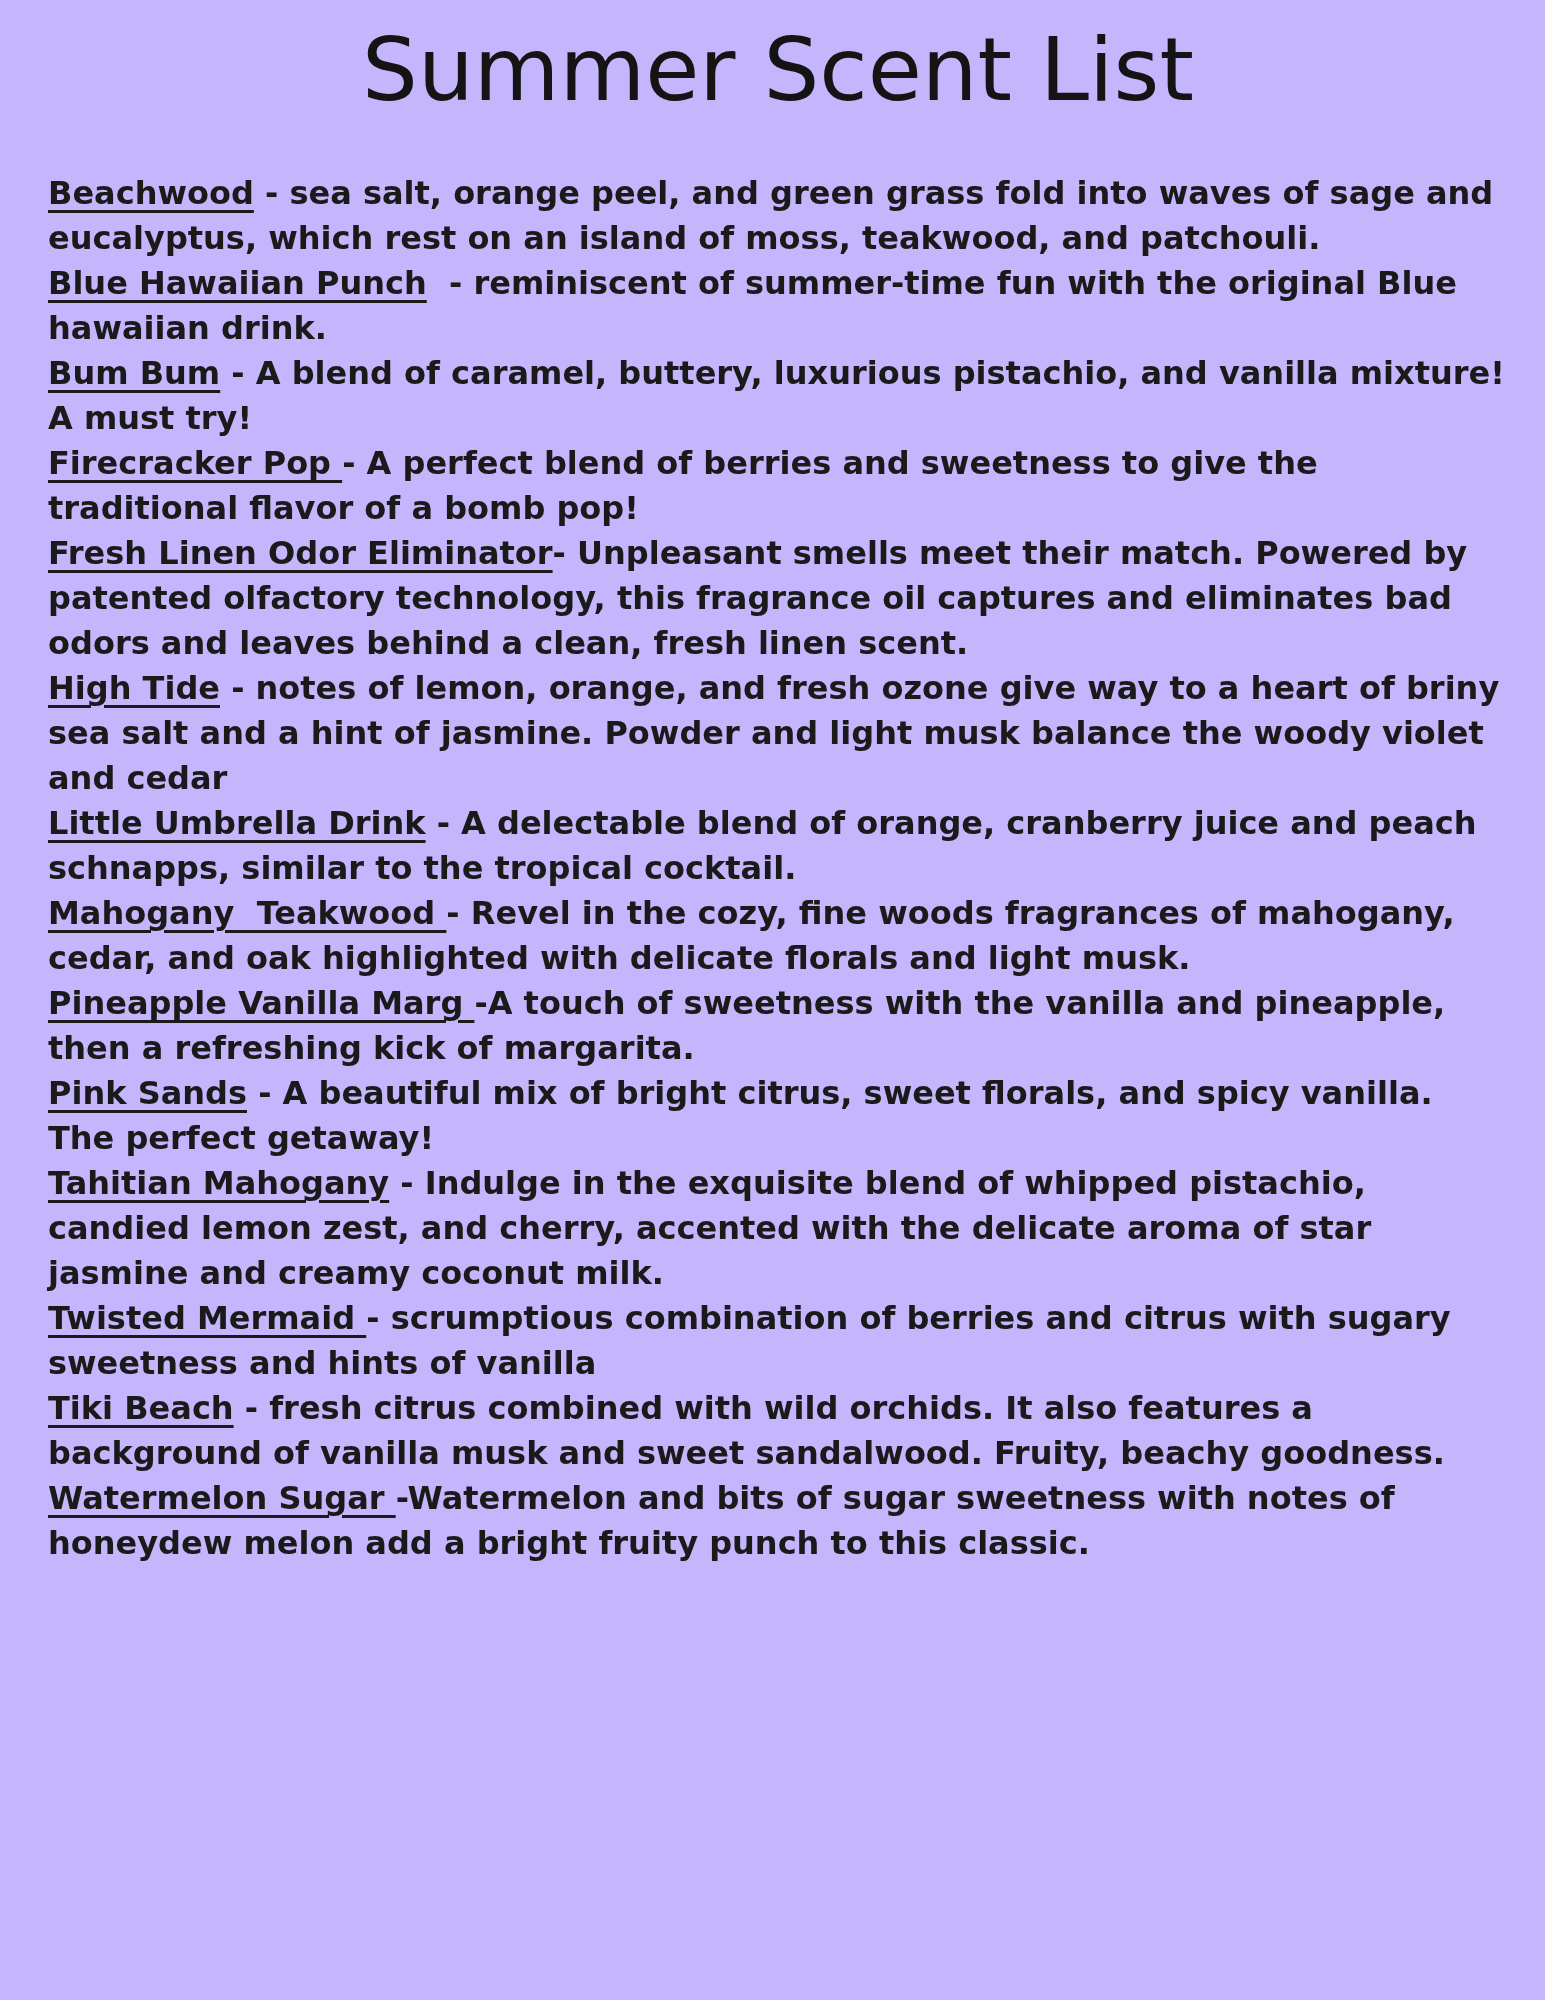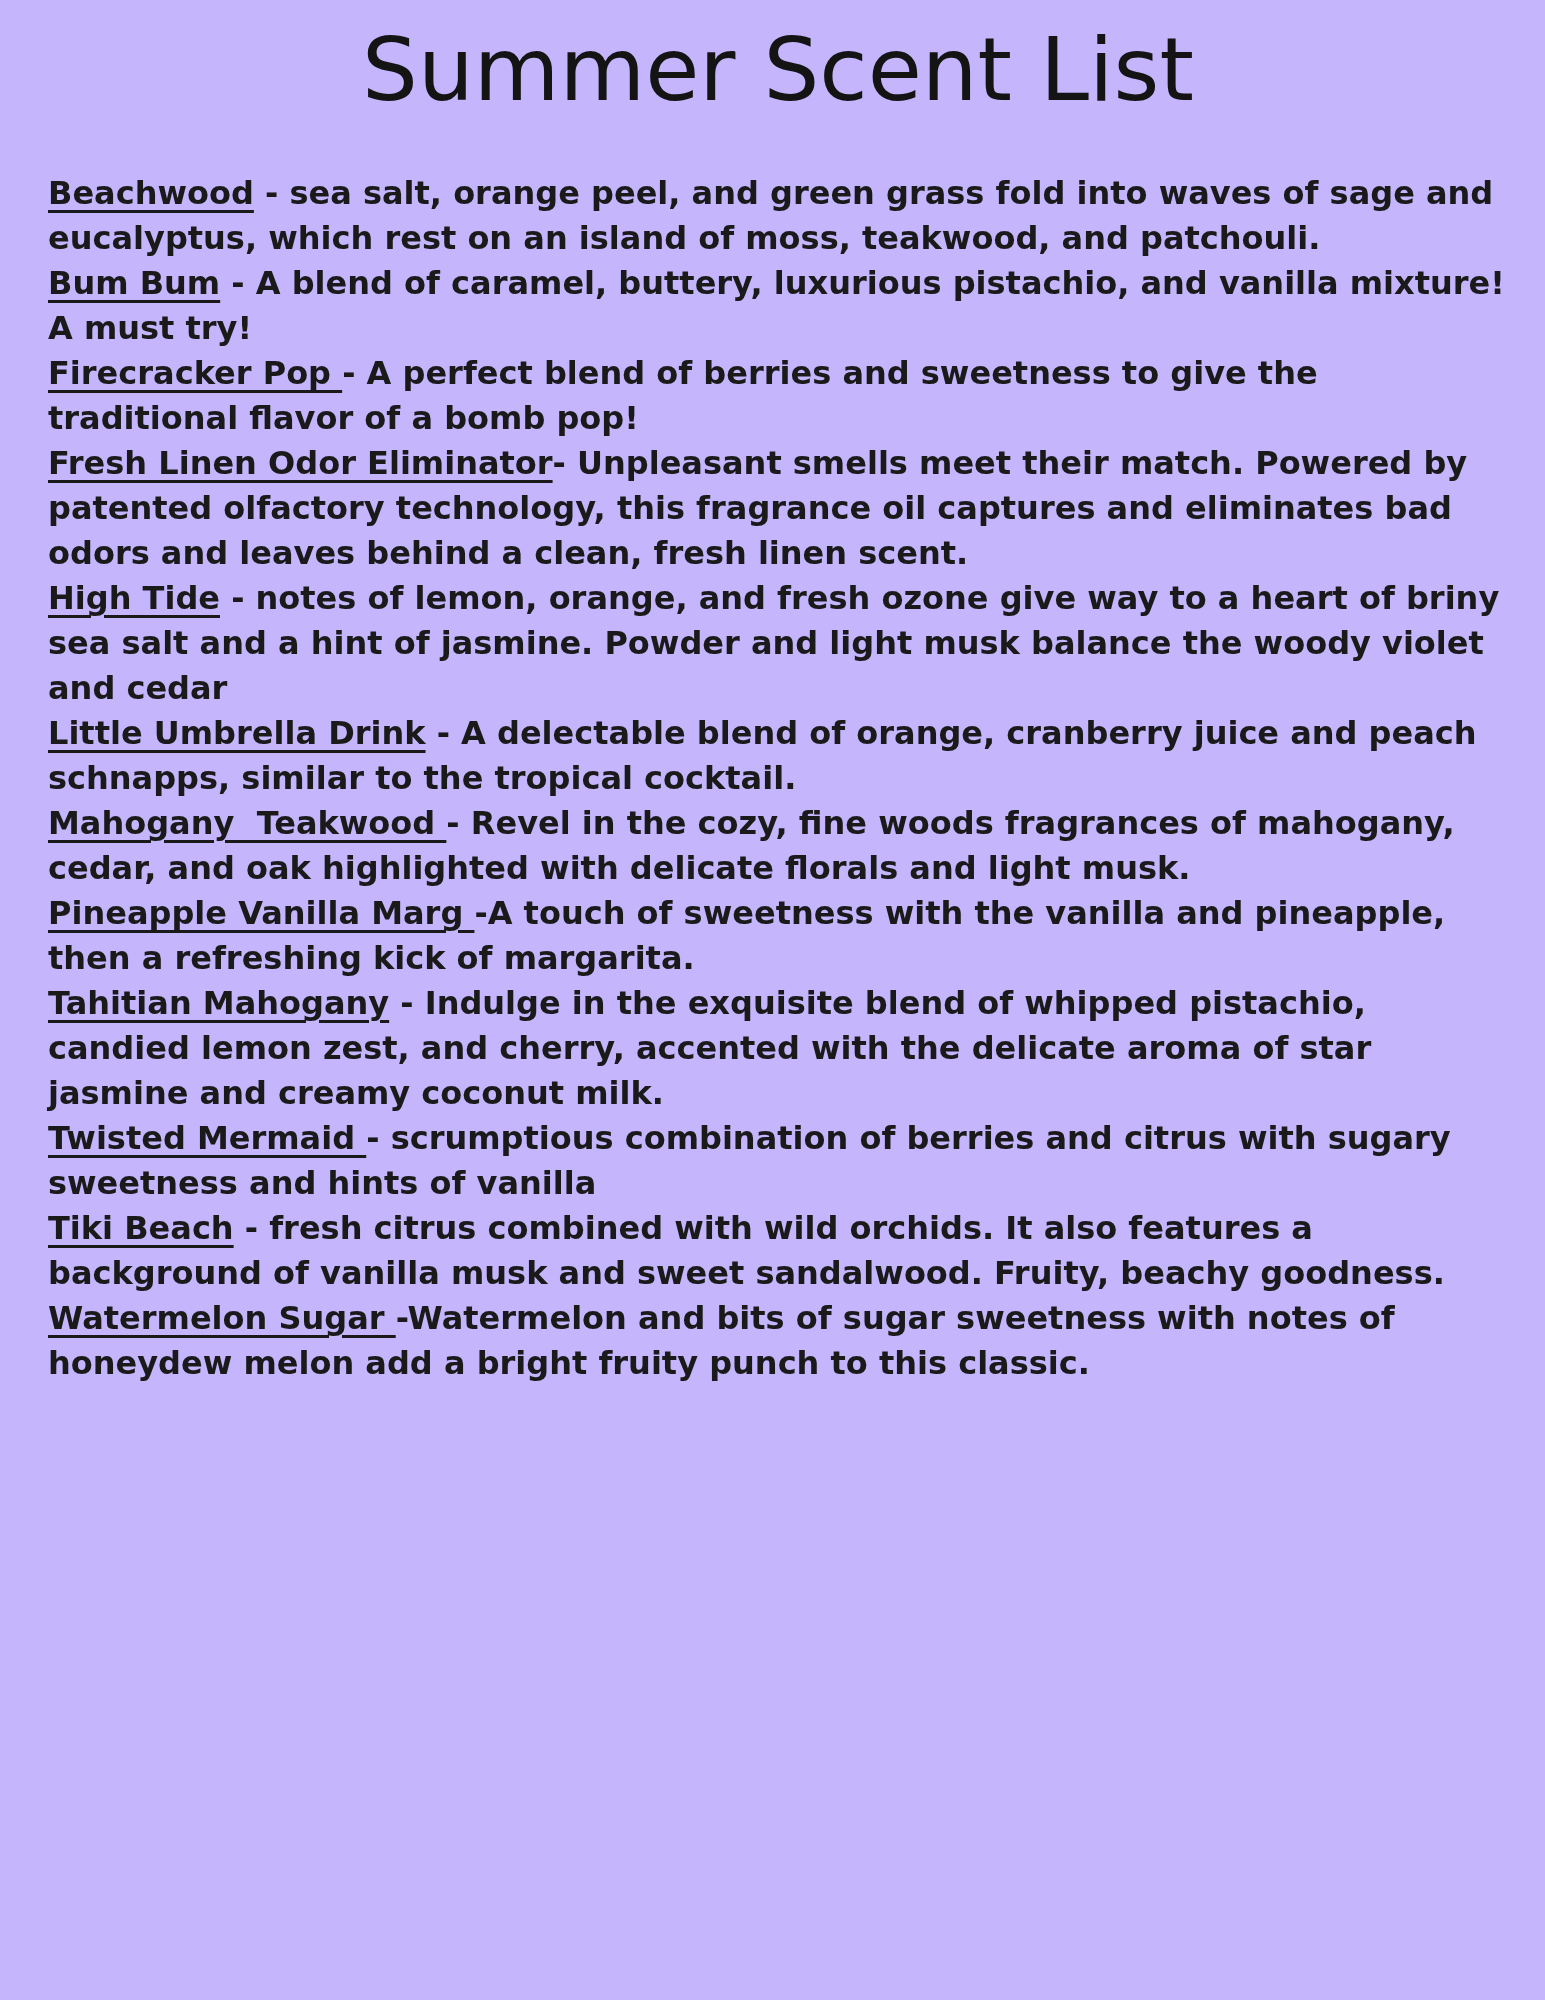--- a/index.html
+++ b/index.html
@@ -42,25 +42,27 @@
     text-underline-offset: 6px;
   }
 </style>
 </head>
 <body>
 
 <div class="page">
   <h1 class="doc-title">Summer Scent List</h1>
   <div class="scent-list">
       <p class="scent-entry"><span class="scent-name">Beachwood</span><span class="scent-separator"> - </span><span class="scent-description">sea salt, orange peel, and green grass fold into waves of sage and eucalyptus, which rest on an island of moss, teakwood, and patchouli.</span></p>
+      <p class="scent-entry"><span class="scent-name">Blue Hawaiian Punch</span><span class="scent-separator">  - </span><span class="scent-description">reminiscent of summer-time fun with the original Blue hawaiian drink.</span></p>
       <p class="scent-entry"><span class="scent-name">Bum Bum</span><span class="scent-separator"> - </span><span class="scent-description">A blend of caramel, buttery, luxurious pistachio, and vanilla mixture! A must try!</span></p>
       <p class="scent-entry"><span class="scent-name">Firecracker Pop </span><span class="scent-separator">- </span><span class="scent-description">A perfect blend of berries and sweetness to give the traditional flavor of a bomb pop!</span></p>
       <p class="scent-entry"><span class="scent-name">Fresh Linen Odor Eliminator</span><span class="scent-separator">- </span><span class="scent-description">Unpleasant smells meet their match. Powered by patented olfactory technology, this fragrance oil captures and eliminates bad odors and leaves behind a clean, fresh linen scent.</span></p>
       <p class="scent-entry"><span class="scent-name">High Tide</span><span class="scent-separator"> - </span><span class="scent-description">notes of lemon, orange, and fresh ozone give way to a heart of briny sea salt and a hint of jasmine. Powder and light musk balance the woody violet and cedar</span></p>
       <p class="scent-entry"><span class="scent-name">Little Umbrella Drink</span><span class="scent-separator"> - </span><span class="scent-description">A delectable blend of orange, cranberry juice and peach schnapps, similar to the tropical cocktail.</span></p>
       <p class="scent-entry"><span class="scent-name">Mahogany  Teakwood </span><span class="scent-separator">- </span><span class="scent-description">Revel in the cozy, fine woods fragrances of mahogany, cedar, and oak highlighted with delicate florals and light musk.</span></p>
       <p class="scent-entry"><span class="scent-name">Pineapple Vanilla Marg </span><span class="scent-separator">-</span><span class="scent-description">A touch of sweetness with the vanilla and pineapple, then a refreshing kick of margarita.</span></p>
+      <p class="scent-entry"><span class="scent-name">Pink Sands</span><span class="scent-separator"> - </span><span class="scent-description">A beautiful mix of bright citrus, sweet florals, and spicy vanilla. The perfect getaway!</span></p>
       <p class="scent-entry"><span class="scent-name">Tahitian Mahogany</span><span class="scent-separator"> - </span><span class="scent-description">Indulge in the exquisite blend of whipped pistachio, candied lemon zest, and cherry, accented with the delicate aroma of star jasmine and creamy coconut milk.</span></p>
       <p class="scent-entry"><span class="scent-name">Twisted Mermaid </span><span class="scent-separator">- </span><span class="scent-description">scrumptious combination of berries and citrus with sugary sweetness and hints of vanilla</span></p>
       <p class="scent-entry"><span class="scent-name">Tiki Beach</span><span class="scent-separator"> - </span><span class="scent-description">fresh citrus combined with wild orchids. It also features a background of vanilla musk and sweet sandalwood. Fruity, beachy goodness.</span></p>
       <p class="scent-entry"><span class="scent-name">Watermelon Sugar </span><span class="scent-separator">-</span><span class="scent-description">Watermelon and bits of sugar sweetness with notes of honeydew melon add a bright fruity punch to this classic.</span></p>
     </div>
 </div>
 
 </body></html>

